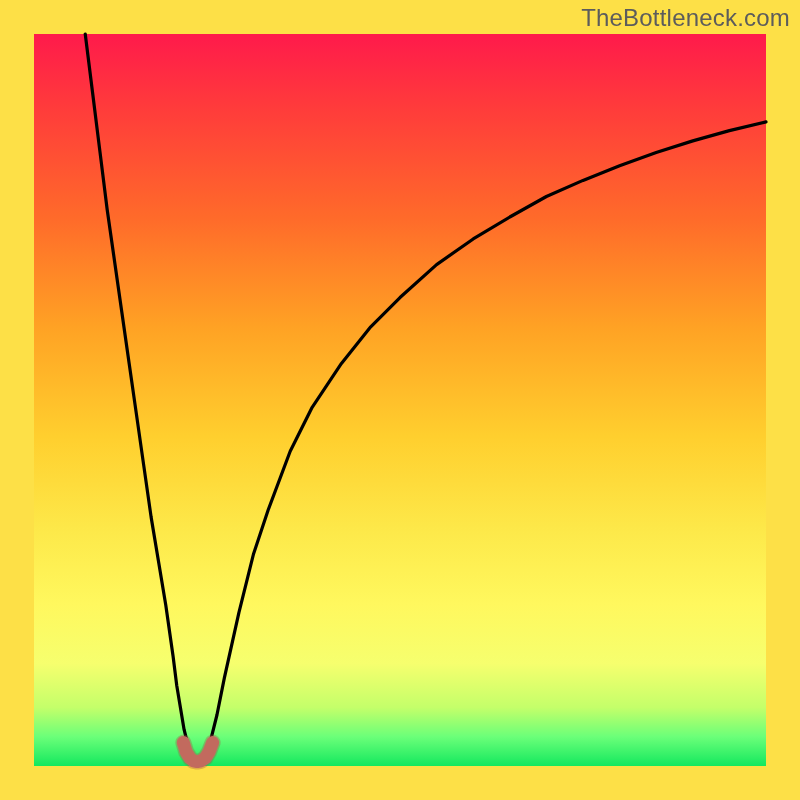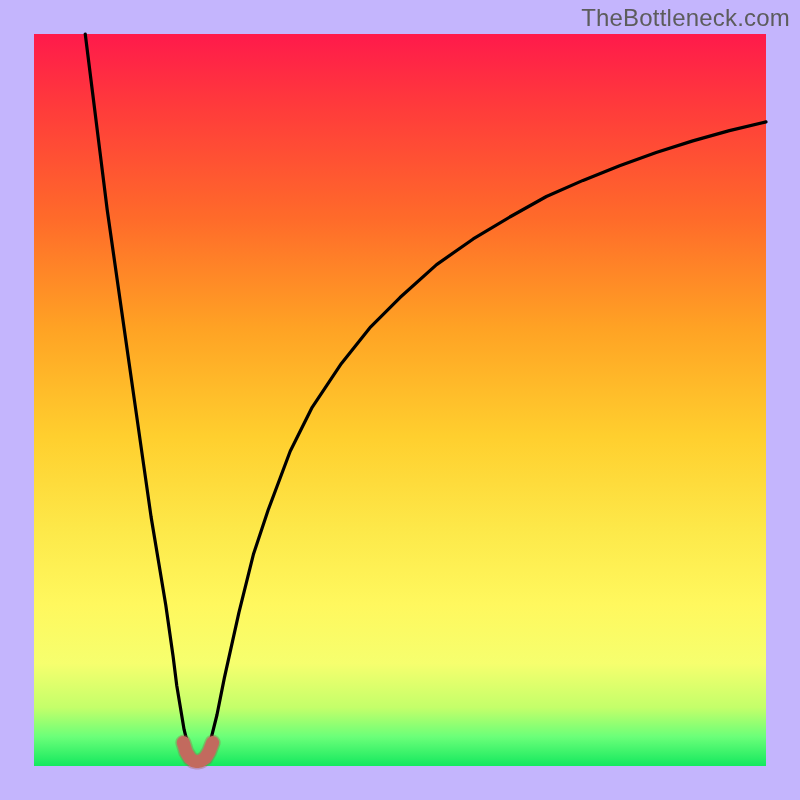--- a/index.html
+++ b/index.html
@@ -7,21 +7,21 @@
     padding: 0;
     width: 800px;
     height: 800px;
     overflow: hidden;
     background: #000;
     font-family: Arial, Helvetica, sans-serif;
   }
   .frame {
     position: absolute;
     inset: 0;
-    background: #c4b5fd;
+    background: #fde047;
   }
   .plot {
     position: absolute;
     background: linear-gradient(to bottom,
       #ff1a4b 0%,
       #ff3b3b 10%,
       #ff6a2a 25%,
       #ffa224 40%,
       #ffcf2e 55%,
       #fde94a 68%,

